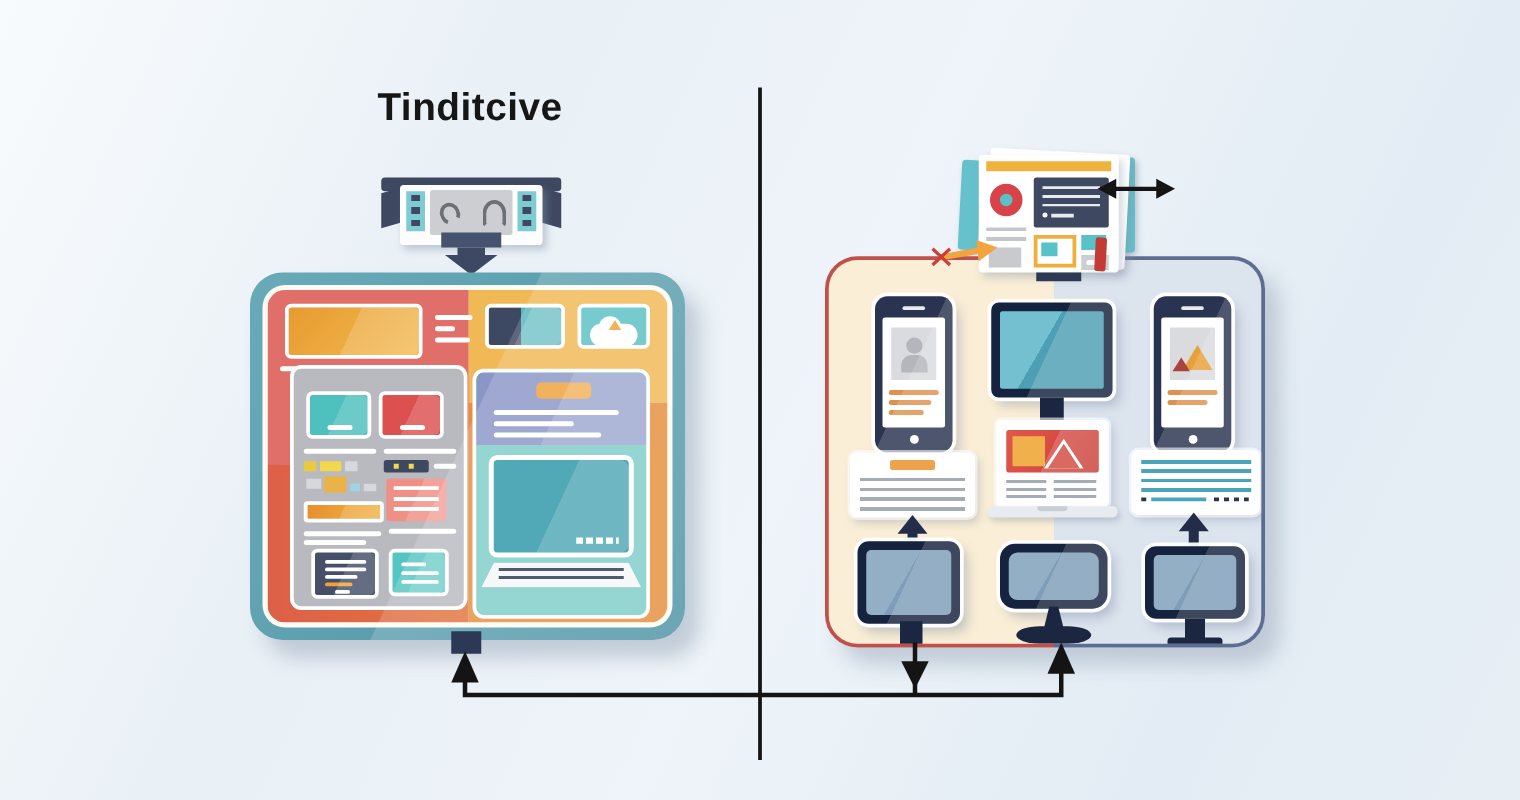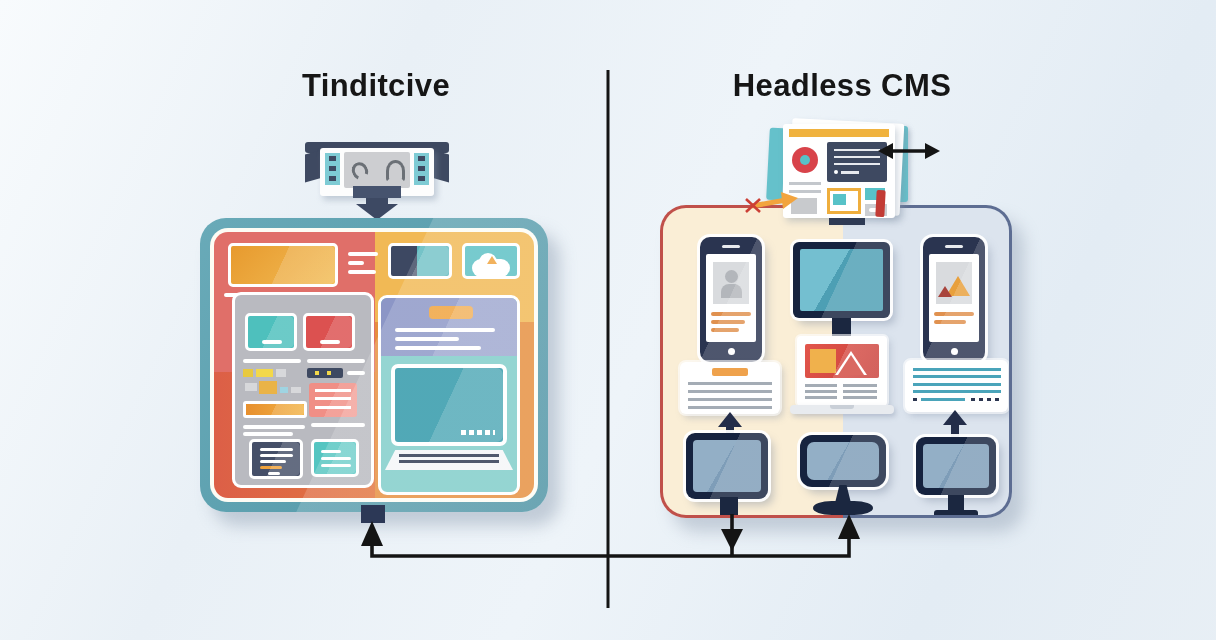--- a/index.html
+++ b/index.html
@@ -32,21 +32,20 @@
     box-shadow:0 0 0 3px rgba(255,255,255,.95),5px 6px 9px rgba(110,125,150,.4);}
   .bscreen{position:absolute;inset:7px;border-radius:4px;background:linear-gradient(120deg,var(--steel-light) 0 45%,var(--steel) 45%);}
   .tri-up{width:0;height:0;border-left:12px solid transparent;border-right:12px solid transparent;border-bottom:15px solid var(--dark-navy);}
 </style>
 </head>
 <body>
 
 <div class="canvas">
 
   <div class="title" style="left:228px;width:296px;">Tinditcive</div>
-  <div class="title" style="left:700px;width:284px;">Headless CMS</div>
 
   <div class="abs" style="left:303px;top:138px;width:148px;height:82px;">
     <div class="abs" style="left:2px;top:4px;width:144px;height:11px;background:var(--navy);border-radius:3px;"></div>
     <div class="abs" style="left:2px;top:12px;width:16px;height:28px;background:var(--navy);transform:skewY(-16deg);transform-origin:top right;"></div>
     <div class="abs" style="left:130px;top:12px;width:16px;height:28px;background:var(--navy);transform:skewY(16deg);transform-origin:top left;"></div>
     <div class="abs" style="left:17px;top:10px;width:114px;height:48px;background:#fdfdfd;border-radius:3px;box-shadow:3px 4px 6px rgba(130,145,165,.4);"></div>
     <div class="abs" style="left:22px;top:15px;width:15px;height:32px;background:var(--film-teal);padding:3px 4px;box-sizing:border-box;background-clip:border-box;">
       <div style="width:100%;height:100%;background:repeating-linear-gradient(to bottom,var(--navy) 0 5px,transparent 5px 10px);"></div>
     </div>
     <div class="abs" style="left:111px;top:15px;width:15px;height:32px;background:var(--film-teal);padding:3px 4px;box-sizing:border-box;">

